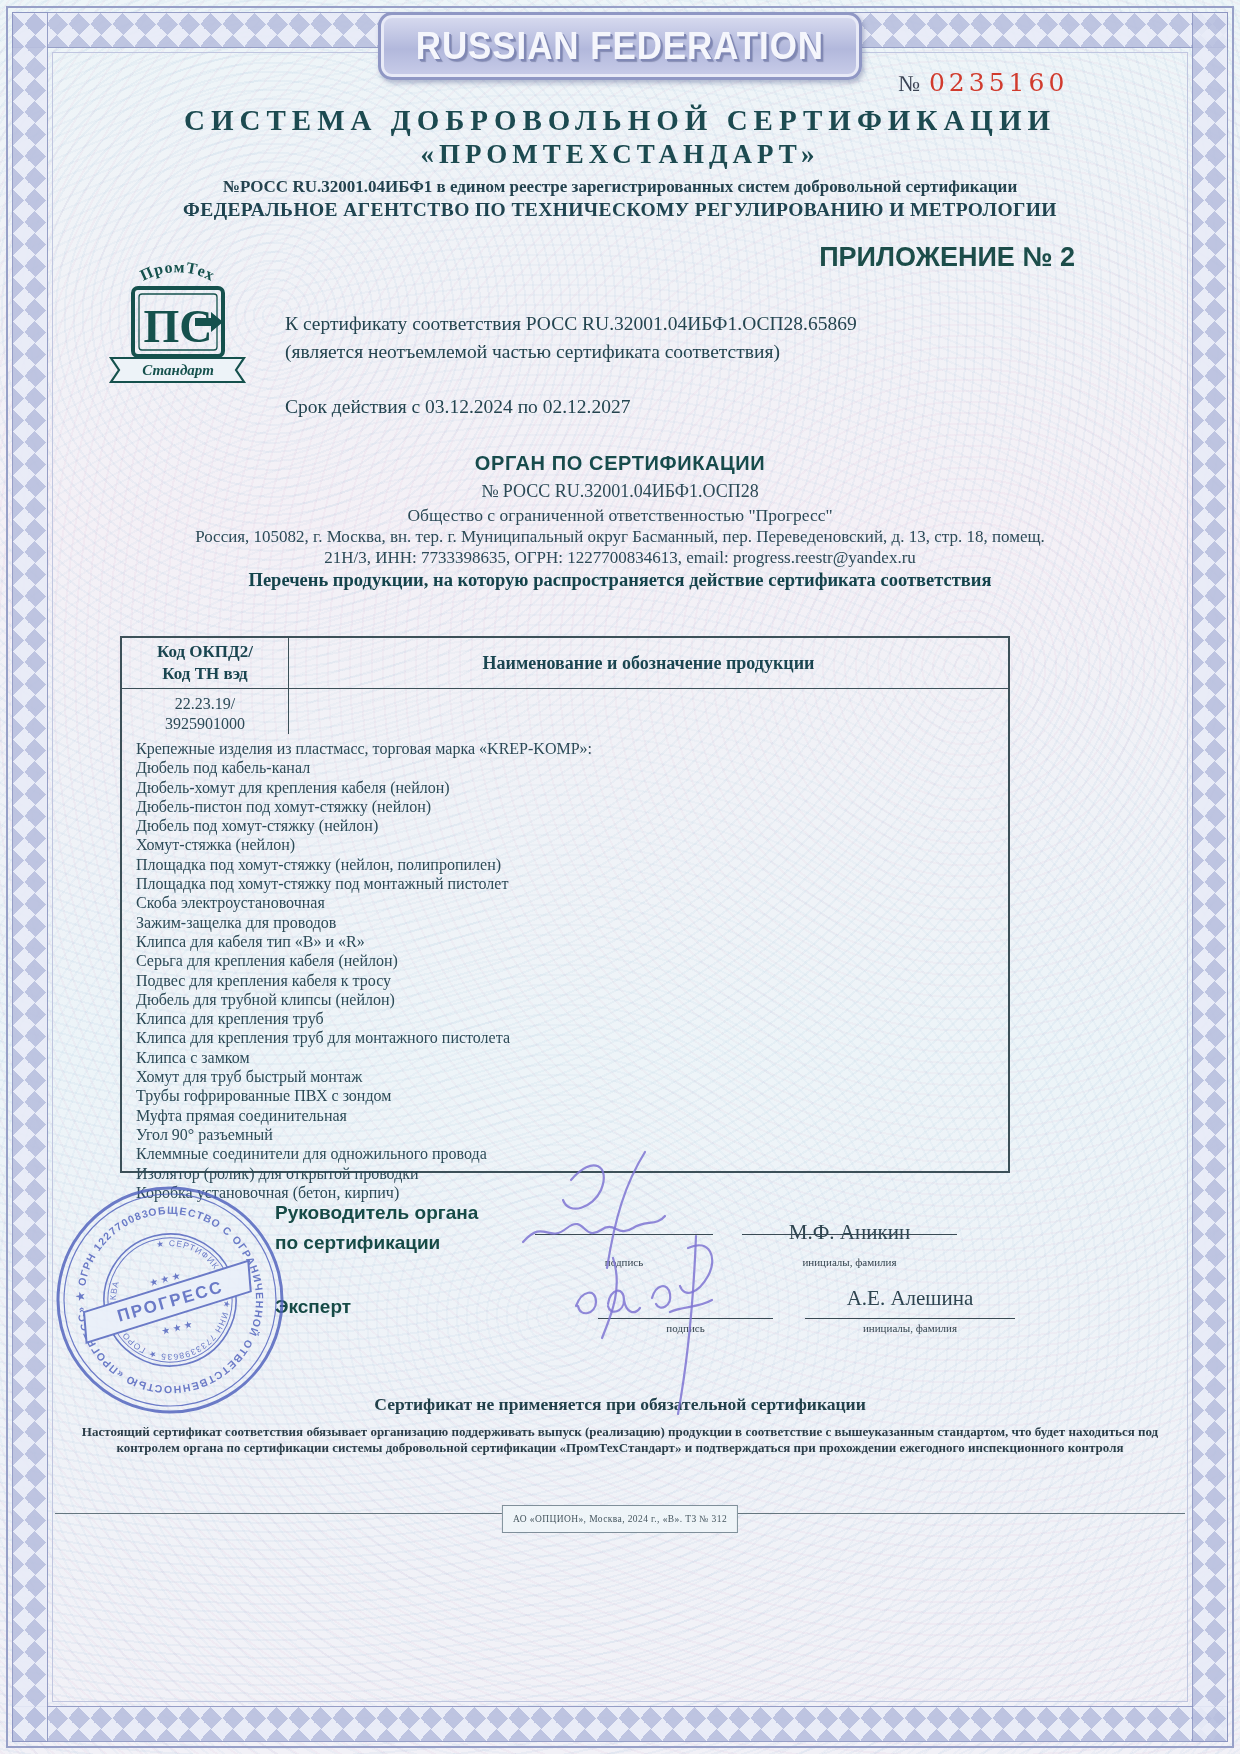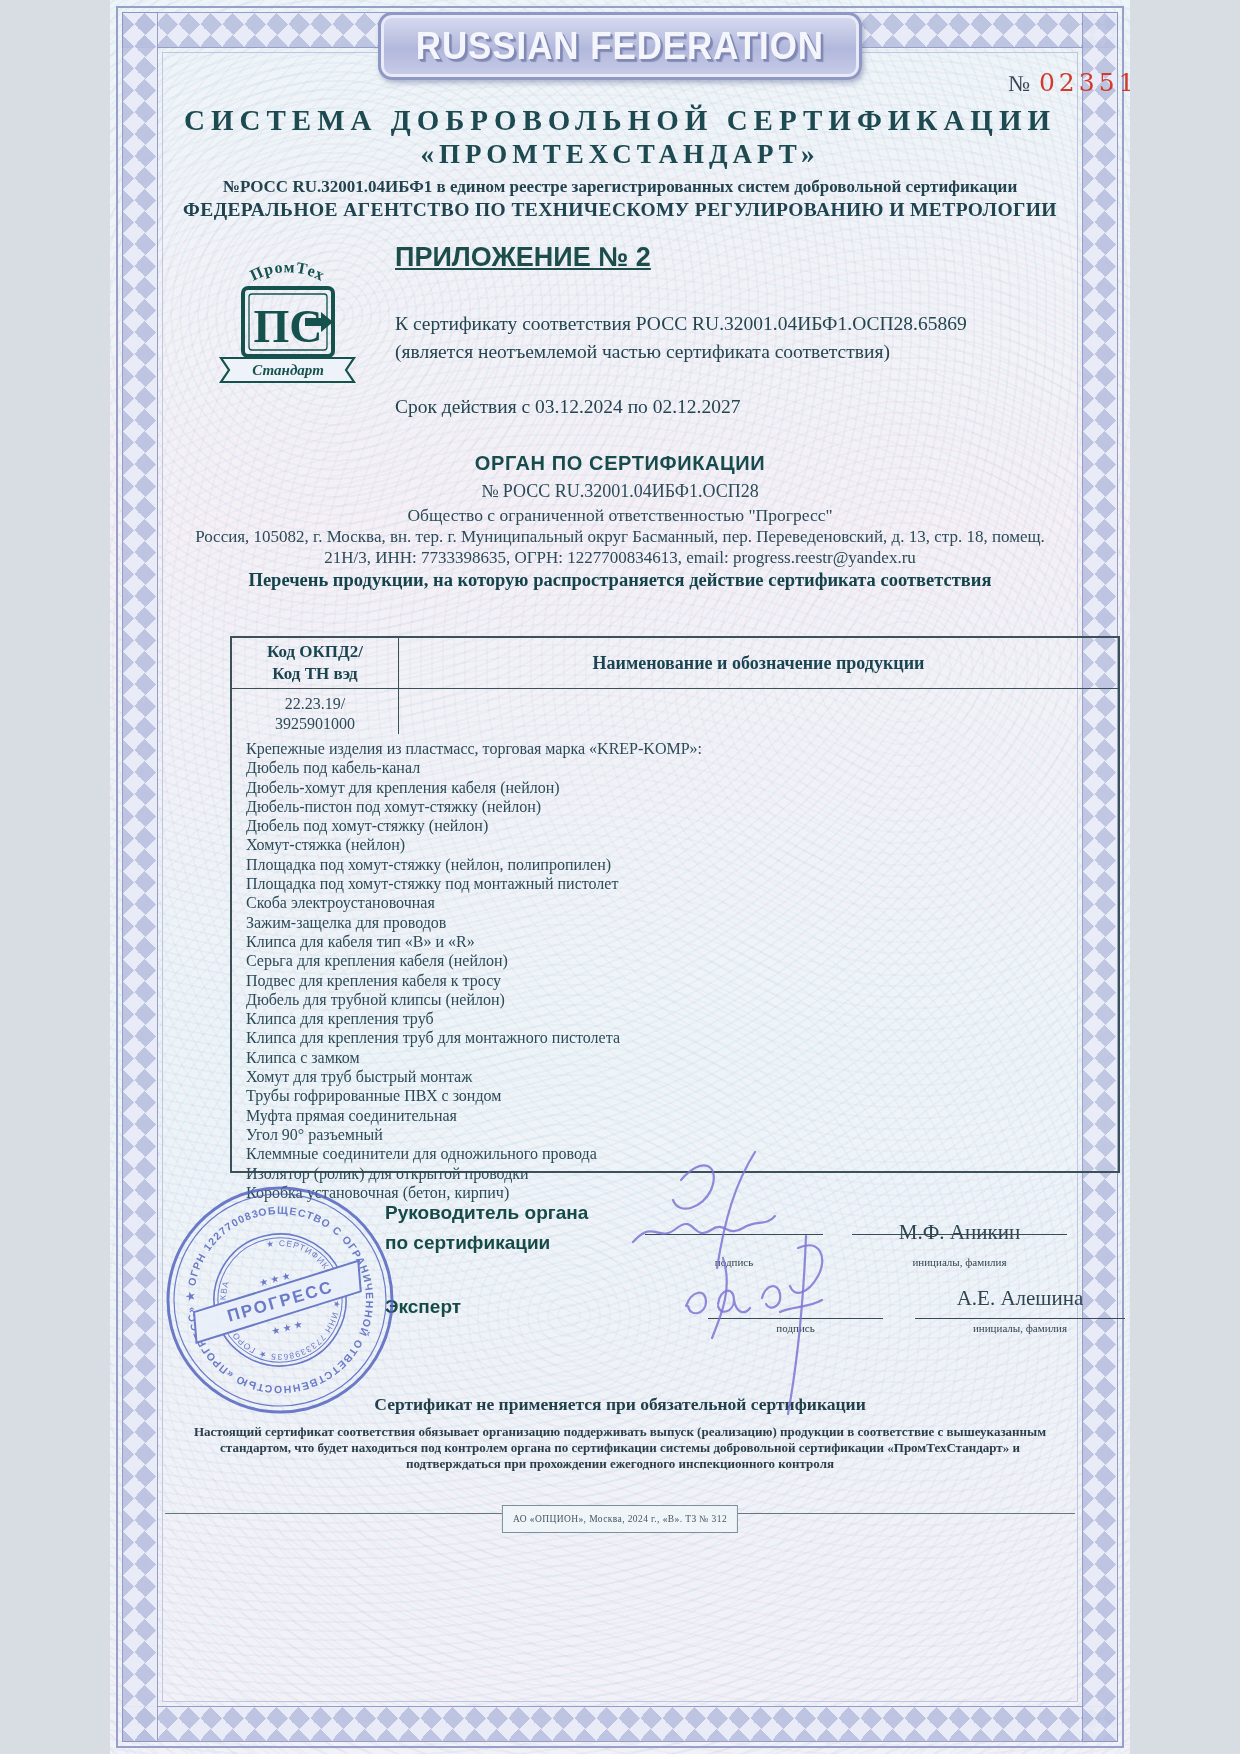--- a/index.html
+++ b/index.html
@@ -1,17 +1,17 @@
 <!DOCTYPE html>
 <html><head>
 <meta charset="utf-8">
 <style>
   html,body{margin:0;padding:0;background:#d8dde4;}
   .page{
-    position:relative;width:1020px;height:1754px;margin:0 auto;overflow:hidden;
+    position:relative;width:1240px;height:1754px;margin:0 auto;overflow:hidden;
     background-color:#eef4f8;
     background-image:
       repeating-radial-gradient(circle at 22% 18%, rgba(150,185,215,.10) 0 2px, transparent 2px 9px),
       repeating-radial-gradient(circle at 78% 38%, rgba(215,165,200,.09) 0 2px, transparent 2px 11px),
       repeating-radial-gradient(circle at 45% 75%, rgba(150,185,215,.08) 0 2px, transparent 2px 10px),
       linear-gradient(180deg,#edf5f8 0%,#f4f0f6 30%,#ecf4f8 60%,#f2f1f7 100%);
     font-family:"Liberation Serif","DejaVu Serif",serif;
     color:#2c4a57;
   }
   .frame-outer{position:absolute;inset:6px;border:2px solid #97a0c8;pointer-events:none;}
@@ -39,23 +39,23 @@
   }
   .cert-no{position:absolute;top:68px;left:898px;display:flex;align-items:baseline;gap:9px;z-index:4;}
   .cert-no .mark{font-size:23px;color:#3a4354;}
   .cert-no .digits{font-size:25px;letter-spacing:4px;color:#d13a2d;font-family:"DejaVu Serif",serif;}
 
   .c{position:absolute;left:70px;right:70px;text-align:center;}
   .title1{top:104px;font-size:29px;font-weight:bold;letter-spacing:6px;color:#1c4a50;}
   .title2{top:139px;font-size:27px;font-weight:bold;letter-spacing:5px;color:#1c4a50;}
   .registry{top:177px;font-size:17px;font-weight:bold;color:#23424e;}
   .agency{top:199px;font-size:19.5px;font-weight:bold;color:#1f4450;letter-spacing:.4px;}
-  .appendix{position:absolute;left:285px;width:790px;top:242px;text-align:left;
+  .appendix{position:absolute;left:285px;width:790px;top:242px;text-align:right;
     font-family:"Liberation Sans","DejaVu Sans",sans-serif;font-weight:bold;
-    font-size:27px;color:#1c4d4a;text-decoration:underline;}
+    font-size:27px;color:#1c4d4a;}
   .certref1{position:absolute;left:285px;top:313px;font-size:19.5px;color:#23444f;}
   .certref2{position:absolute;left:285px;top:341px;font-size:19.5px;color:#23444f;}
   .validity{position:absolute;left:285px;top:396px;font-size:19.5px;color:#23444f;}
   .org-h{top:452px;font-family:"Liberation Sans","DejaVu Sans",sans-serif;font-weight:bold;font-size:20px;color:#174b4c;letter-spacing:.6px;}
   .org-no{top:481px;font-size:18px;}
   .org-name{top:505px;font-size:17.5px;}
   .org-addr1{top:527px;font-size:17px;}
   .org-addr2{top:548px;font-size:17px;}
   .list-heading{top:570px;font-size:18.5px;font-weight:bold;color:#14434b;left:40px;right:40px;}
 

